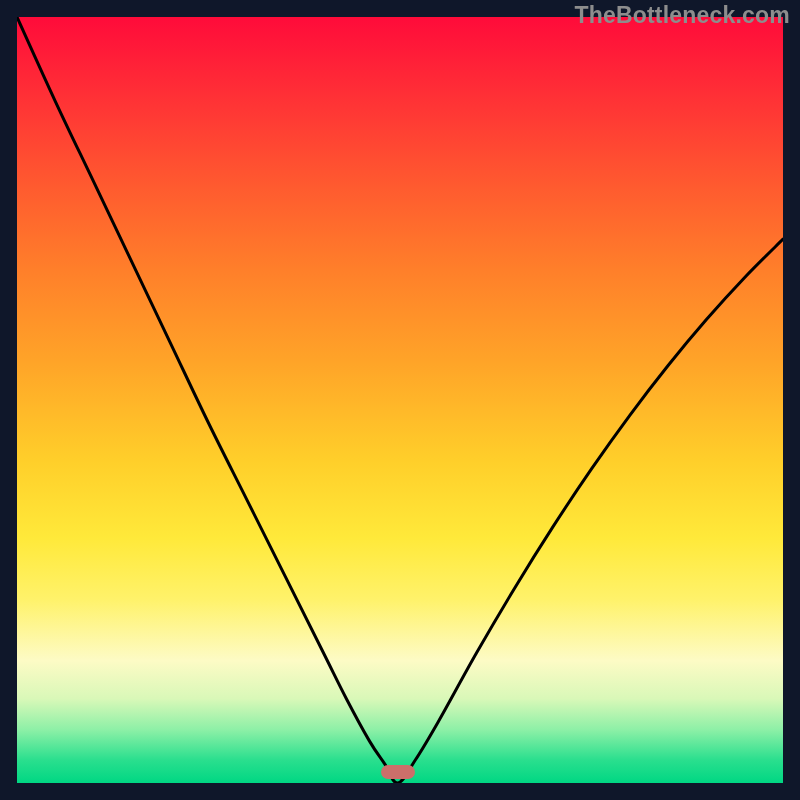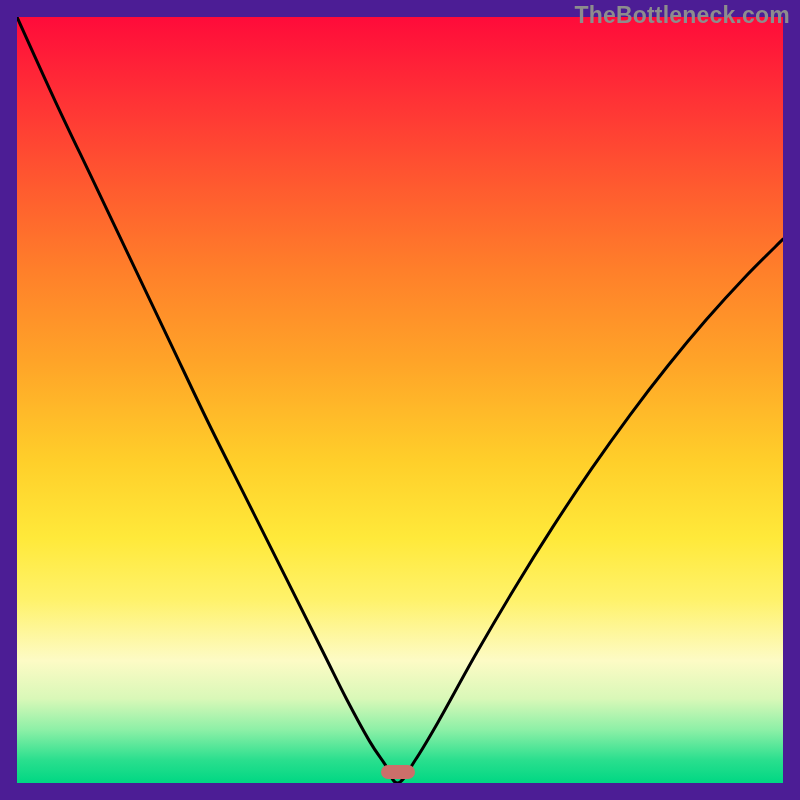--- a/index.html
+++ b/index.html
@@ -1,21 +1,21 @@
 <!DOCTYPE html>
 <html><head>
 <meta charset="utf-8">
 <style>
   * { margin: 0; padding: 0; box-sizing: border-box; }
   html, body { width: 800px; height: 800px; overflow: hidden; background: #000; }
   .stage {
     position: relative;
     width: 800px;
     height: 800px;
-    background: #4c1d95;
+    background: #0f172a;
   }
   .plot-area {
     position: absolute;
     left: 17px;
     top: 17px;
     width: 766px;
     height: 766px;
     
     background: linear-gradient(to bottom,
       #ff0b3a 0%,

